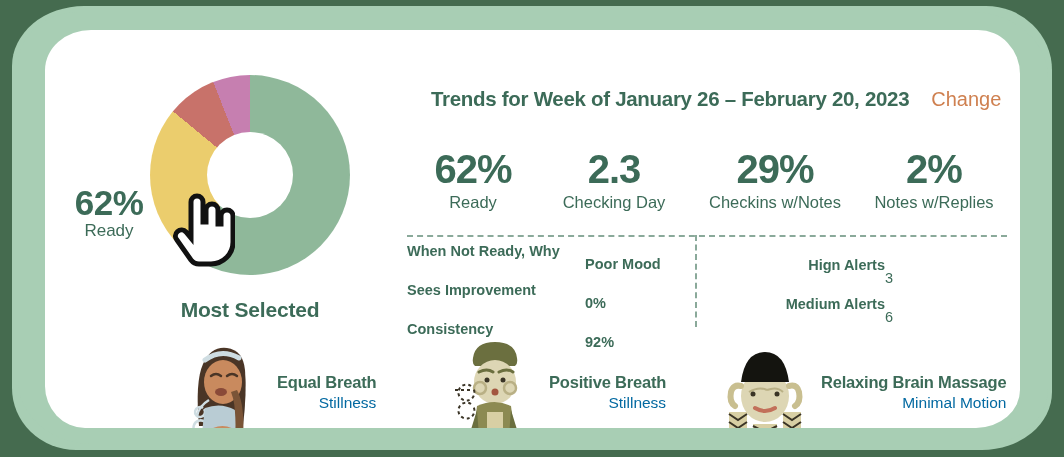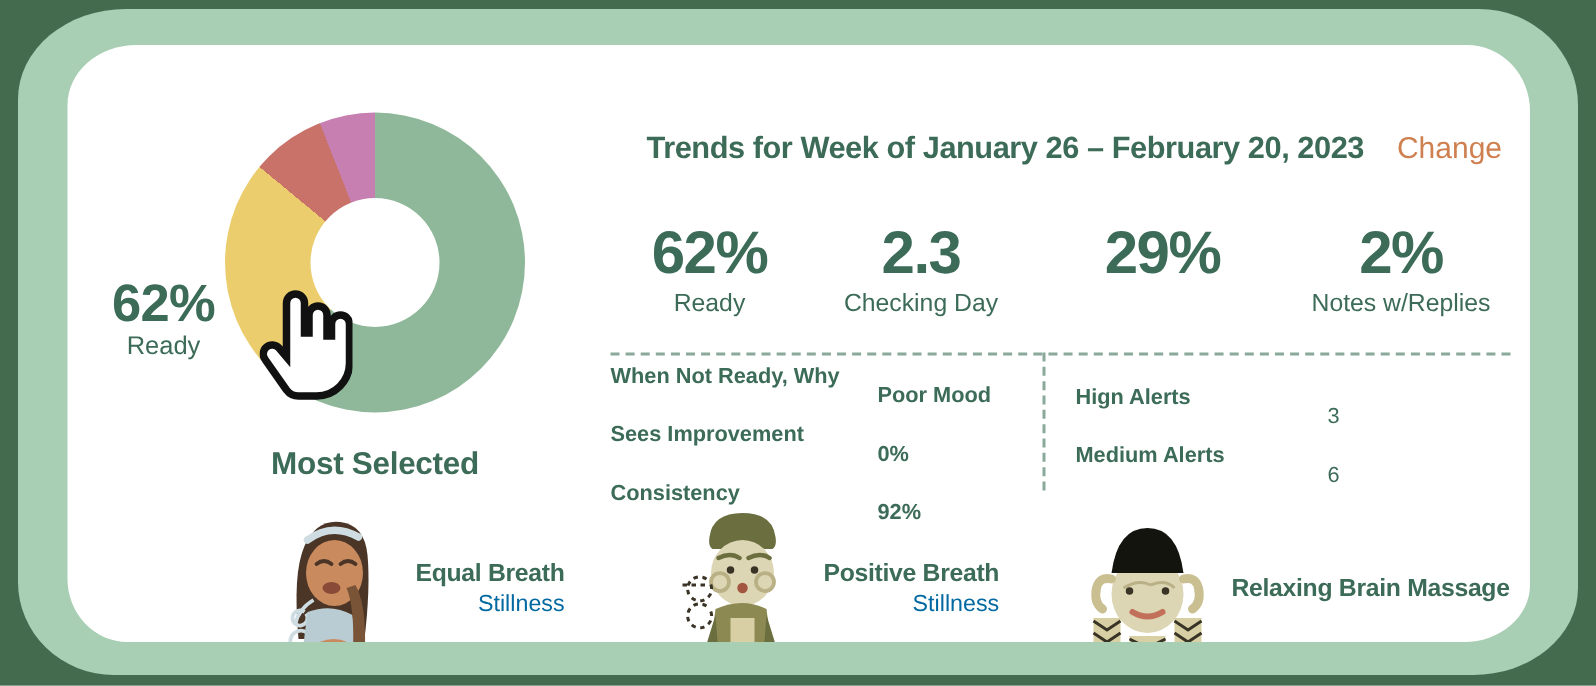--- a/index.html
+++ b/index.html
@@ -187,21 +187,21 @@
     color: #3c6b58;
   }
   .det-left  { left: 362px; top: 208px; width: 270px; }
   .det-right { left: 672px; top: 222px; width: 250px; }
 
   .det-row {
     display: flex;
     line-height: 26px;
   }
   .det-left  .det-k { width: 178px; font-weight: bold; }
-  .det-right .det-k { width: 168px; font-weight: bold; }
+  .det-right .det-k { width: 168px; font-weight: bold; text-align: right; }
   .det-v { font-weight: bold; margin-top: 13px; }
   .det-right .det-v { font-weight: normal; }
 
   
   .exercises {
     position: absolute;
     left: 130px;
     top: 300px;
     width: 840px;
     display: flex;
@@ -271,20 +271,21 @@
       <div class="kpi">
         <div class="kpi-val">62%</div>
         <div class="kpi-lab">Ready</div>
       </div>
       <div class="kpi">
         <div class="kpi-val">2.3</div>
         <div class="kpi-lab">Checking Day</div>
       </div>
       <div class="kpi">
         <div class="kpi-val">29%</div>
+        <div class="kpi-lab">Checkins w/Notes</div>
       </div>
       <div class="kpi">
         <div class="kpi-val">2%</div>
         <div class="kpi-lab">Notes w/Replies</div>
       </div>
     </div>
 
     <div class="hrule"></div>
     <div class="vrule"></div>
 
@@ -371,18 +372,19 @@
           <path d="M70 56 q8 -2 10 6 q2 10 -4 14" stroke="#c9bf90" stroke-width="6" fill="none" stroke-linecap="round"></path>
           <path d="M10 82 h18 v24 H10 Z" fill="#d8cfa4"></path>
           <path d="M64 82 h18 v24 H64 Z" fill="#d8cfa4"></path>
           <path d="M10 84 l9 6 l9 -6 M10 92 l9 6 l9 -6 M10 100 l9 6 l9 -6" stroke="#3a3426" stroke-width="2" fill="none"></path>
           <path d="M64 84 l9 6 l9 -6 M64 92 l9 6 l9 -6 M64 100 l9 6 l9 -6" stroke="#3a3426" stroke-width="2" fill="none"></path>
           <path d="M34 94 h24 v14 H34 Z" fill="#d8cfa4"></path>
           <path d="M34 96 l12 6 l12 -6 M34 104 l12 6 l12 -6" stroke="#3a3426" stroke-width="2" fill="none"></path>
         </svg>
         <div class="ex-txt">
           <div class="ex-title">Relaxing Brain Massage</div>
+          <div class="ex-sub">Minimal Motion</div>
         </div>
       </div>
 
     </div>
   </div>
 </div>
 
 </body></html>

